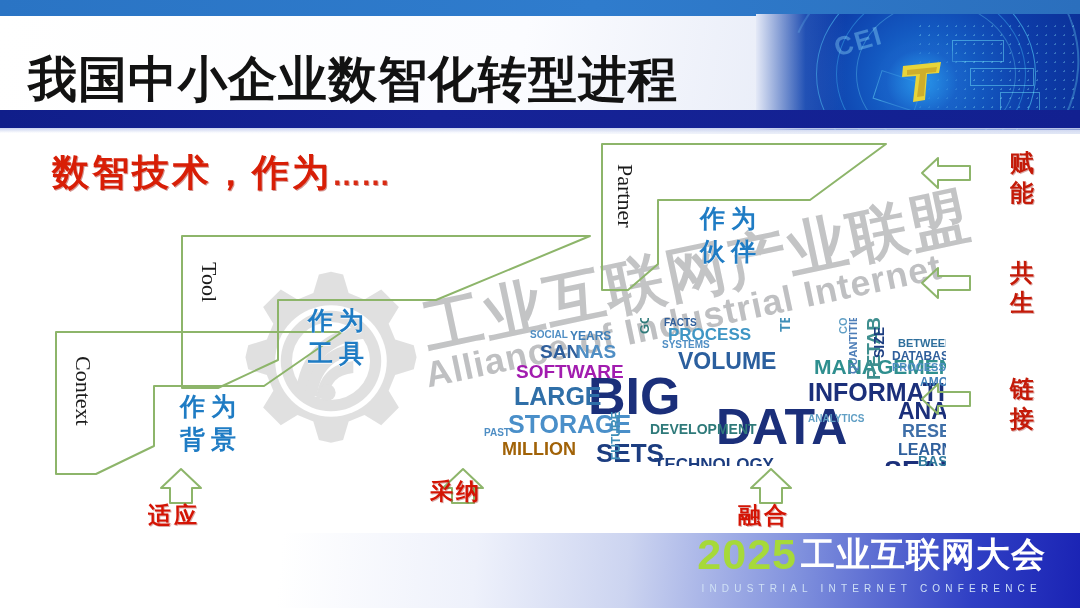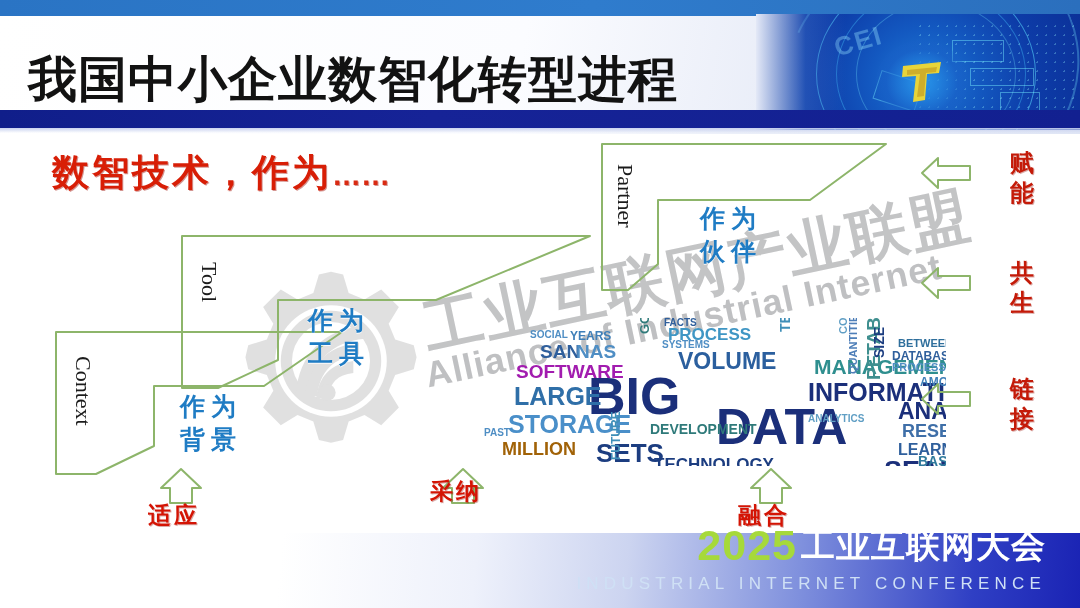--- a/index.html
+++ b/index.html
@@ -160,22 +160,22 @@
   .fl-main { font-size:0; white-space:nowrap; }
   .fl-year {
     font-size:43px; font-weight:700; color:#a6d93a; letter-spacing:1px;
     font-family:"Liberation Sans",sans-serif; vertical-align:middle;
   }
   .fl-cn {
     font-size:34px; font-weight:700; color:#ffffff; letter-spacing:1px;
     vertical-align:middle; margin-left:4px;
   }
   .fl-sub {
-    margin-top:4px; font-size:17px; color:#cfe0f5; letter-spacing:5.2px;
-    font-family:"Liberation Sans",sans-serif; white-space:nowrap; text-align:right;
+    margin-top:4px; font-size:10px; color:#cfe0f5; letter-spacing:5.2px;
+    font-family:"Liberation Sans",sans-serif; white-space:nowrap; text-align:center;
   }
 </style>
 </head>
 <body>
 
 <div class="slide">
 
   <div class="top-strip"></div>
 
   <div class="title-band">

